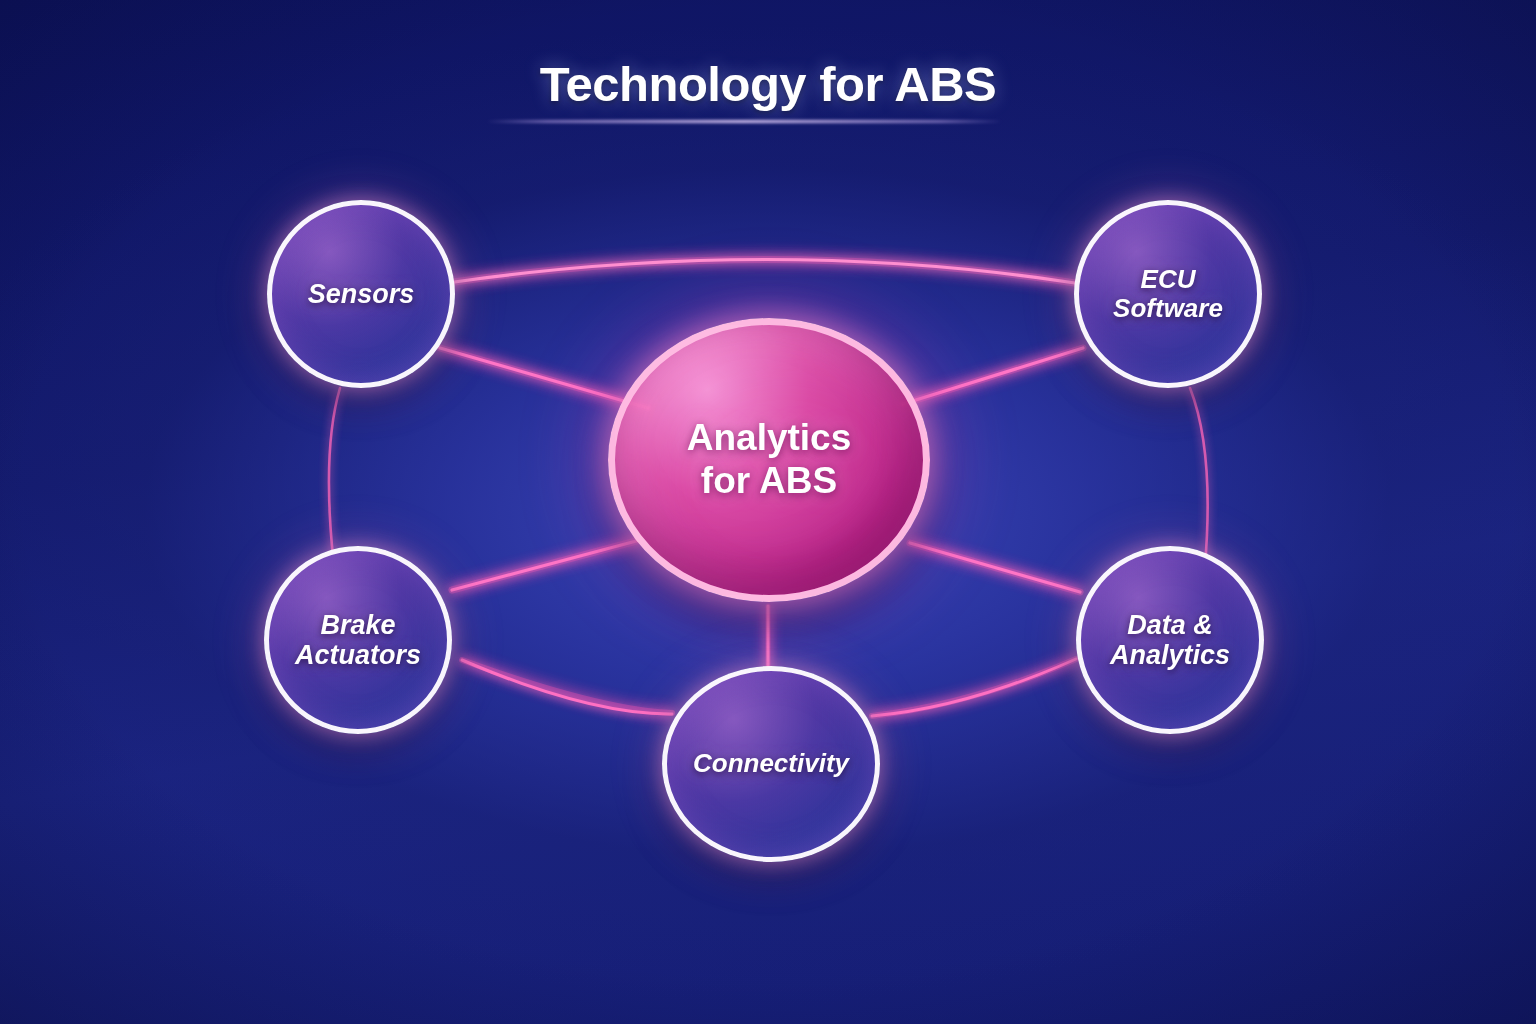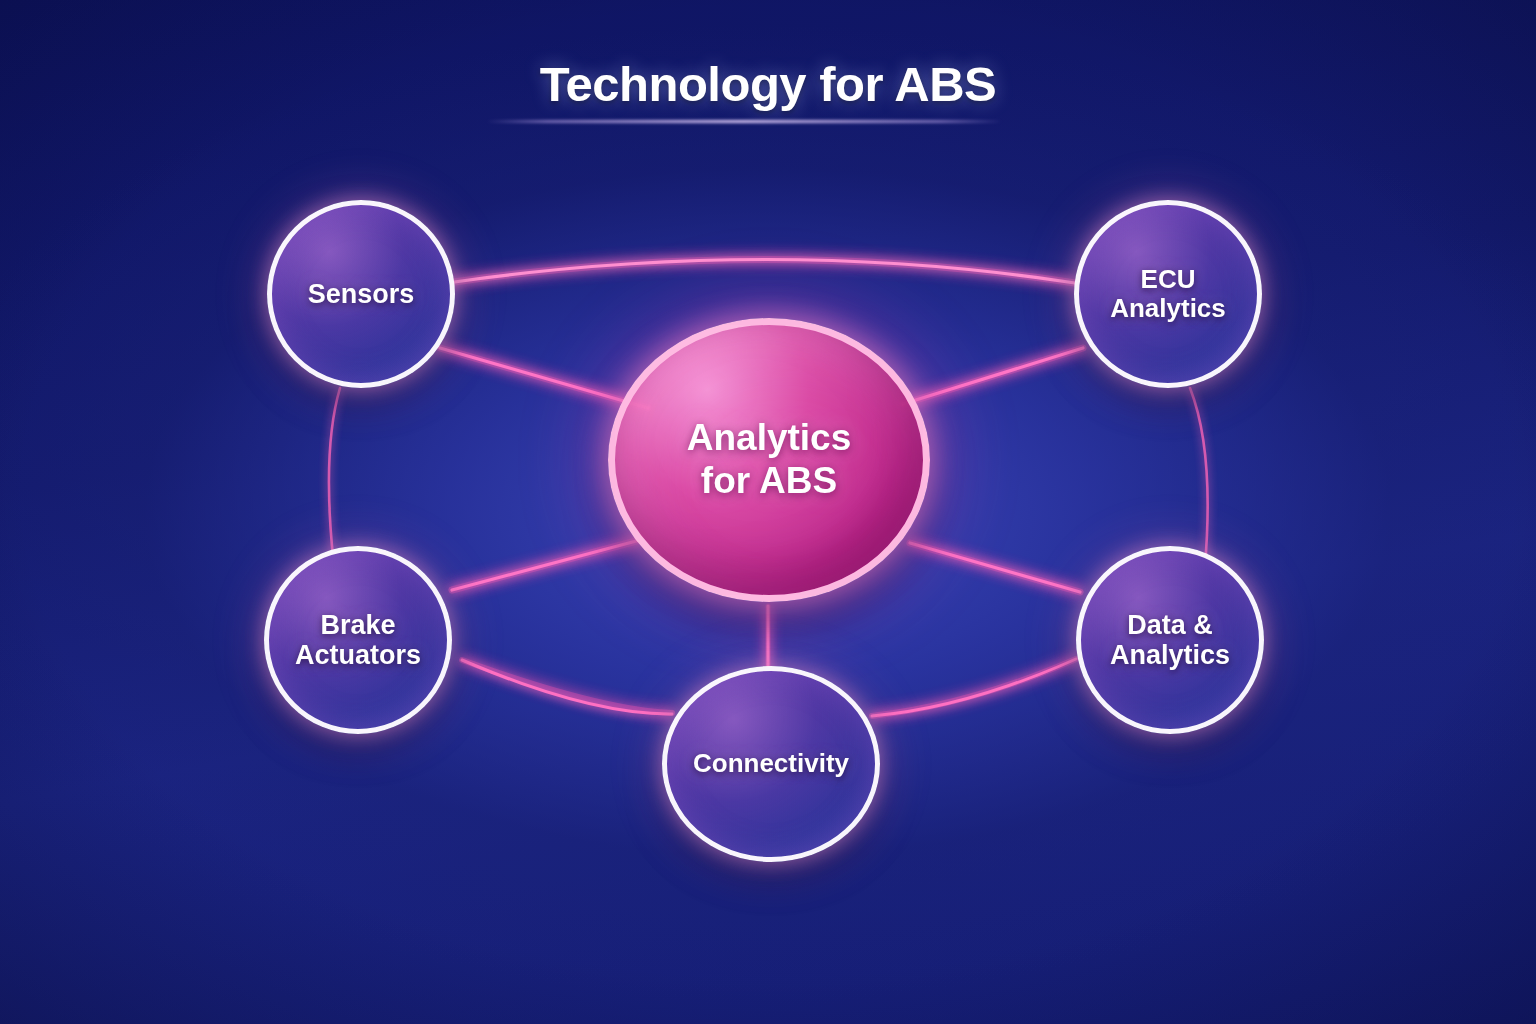--- a/index.html
+++ b/index.html
@@ -83,20 +83,21 @@
     font-weight: bold;
     box-sizing: border-box;
   }
   .node .label {
     position: relative;
     z-index: 3;
     line-height: 1.12;
     text-shadow: 0 2px 7px rgba(20,0,45,0.75), 0 0 16px rgba(255,190,240,0.25);
     white-space: pre-line;
     padding: 0 4px;
+    font-style: italic;
   }
 
   
   .satellite {
     width: 188px;
     height: 188px;
     border: 5px solid rgba(255,252,255,0.97);
     background:
       radial-gradient(circle at 32% 26%, rgba(188,120,220,0.52) 0%, rgba(120,70,190,0.22) 42%, rgba(48,52,165,0.05) 68%),
       linear-gradient(150deg, #5a3ba8 0%, #46349d 38%, #36349b 72%, #2e3ba0 100%);
@@ -227,21 +228,21 @@
   <div id="hub">
     <span class="label">Analytics
 for ABS</span>
   </div>
 
   <div class="node satellite" id="node-sensors">
     <span class="label">Sensors</span>
   </div>
 
   <div class="node satellite wide" id="node-ecu">
-    <span class="label">ECU Analytics</span>
+    <span class="label">ECU Software</span>
   </div>
 
   <div class="node satellite" id="node-brake">
     <span class="label">Brake
 Actuators</span>
   </div>
 
   <div class="node satellite" id="node-data">
     <span class="label">Data &amp;
 Analytics</span>

